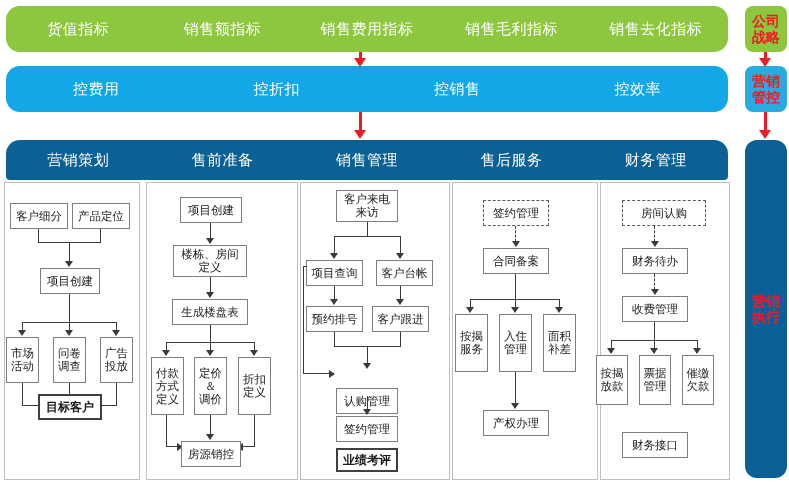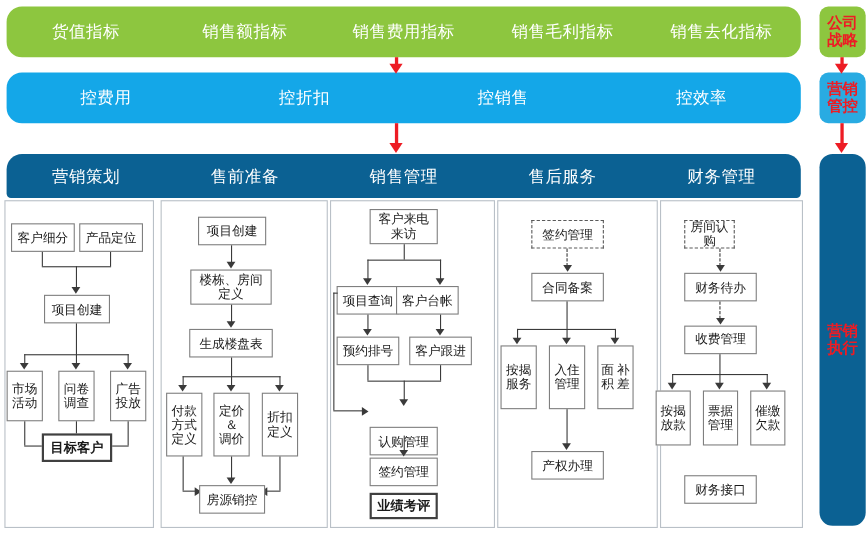--- a/index.html
+++ b/index.html
@@ -285,21 +285,21 @@
     <span>来访</span>
   </div>
   <div class="ln lnv" style="left:367px;top:222px;height:14px;"></div>
   <div class="ln lnh" style="left:334px;top:236px;width:67px;"></div>
   <div class="ln lnv" style="left:334px;top:236px;height:18px;"></div>
   <div class="ln lnv" style="left:400px;top:236px;height:18px;"></div>
   <div class="ah-down" style="left:330px;top:253px;"></div>
   <div class="ah-down" style="left:396px;top:253px;"></div>
 
   <div class="node" style="left:306px;top:260px;width:57px;height:26px;">项目查询</div>
-  <div class="node" style="left:360px;top:260px;width:57px;height:26px;">客户台帐</div>
+  <div class="node" style="left:376px;top:260px;width:57px;height:26px;">客户台帐</div>
 
   <div class="ln lnv" style="left:334px;top:286px;height:14px;"></div>
   <div class="ah-down" style="left:330px;top:299px;"></div>
   <div class="ln lnv" style="left:400px;top:286px;height:14px;"></div>
   <div class="ah-down" style="left:396px;top:299px;"></div>
 
   <div class="node" style="left:306px;top:306px;width:57px;height:26px;">预约排号</div>
   <div class="node" style="left:372px;top:306px;width:57px;height:26px;">客户跟进</div>
 
   <div class="ln lnv" style="left:334px;top:332px;height:14px;"></div>
@@ -338,32 +338,32 @@
   <div class="ah-down" style="left:555px;top:307px;"></div>
 
   <div class="node vert" style="left:455px;top:314px;width:33px;height:58px;flex-direction:column;">
     <span>按揭</span>
     <span>服务</span>
   </div>
   <div class="node vert" style="left:499px;top:314px;width:33px;height:58px;flex-direction:column;">
     <span>入住</span>
     <span>管理</span>
   </div>
-  <div class="node vert" style="left:543px;top:314px;width:33px;height:58px;flex-direction:row;">
+  <div class="node vert" style="left:543px;top:314px;width:33px;height:58px;flex-direction:column;">
     <span>面积</span>
     <span>补差</span>
   </div>
 
   <div class="ln lnv" style="left:515px;top:372px;height:32px;"></div>
   <div class="ah-down" style="left:511px;top:403px;"></div>
   <div class="node" style="left:483px;top:410px;width:66px;height:26px;">产权办理</div>
 
   <div class="panel p5"></div>
 
-  <div class="node dashed" style="left:622px;top:200px;width:46px;height:26px;">房间认购</div>
+  <div class="node dashed" style="left:622px;top:200px;width:84px;height:26px;">房间认购</div>
   <div class="lnd" style="left:654px;top:226px;height:16px;"></div>
   <div class="ah-down-d" style="left:651px;top:241px;"></div>
 
   <div class="node" style="left:622px;top:248px;width:66px;height:26px;">财务待办</div>
   <div class="lnd" style="left:654px;top:274px;height:16px;"></div>
   <div class="ah-down-d" style="left:651px;top:289px;"></div>
 
   <div class="node" style="left:622px;top:296px;width:66px;height:26px;font-family:Liberation Mono, monospace;">收费管理</div>
 
   <div class="ln lnv" style="left:654px;top:322px;height:18px;"></div>

